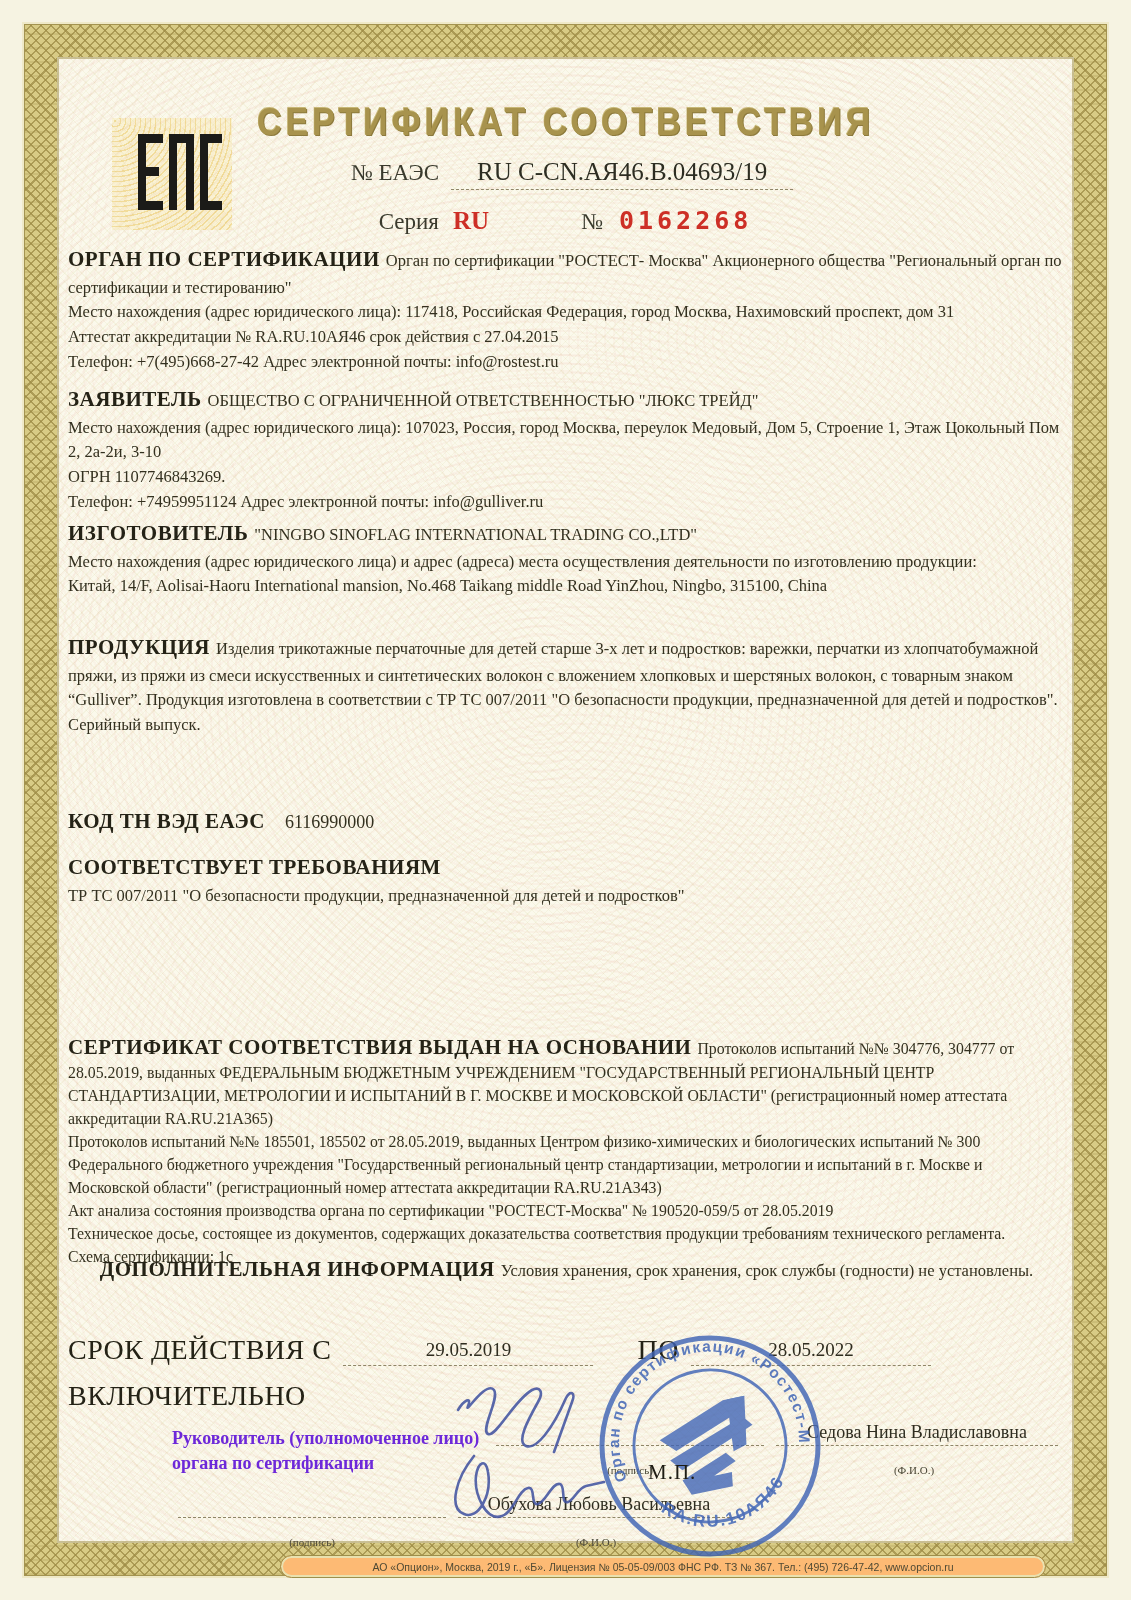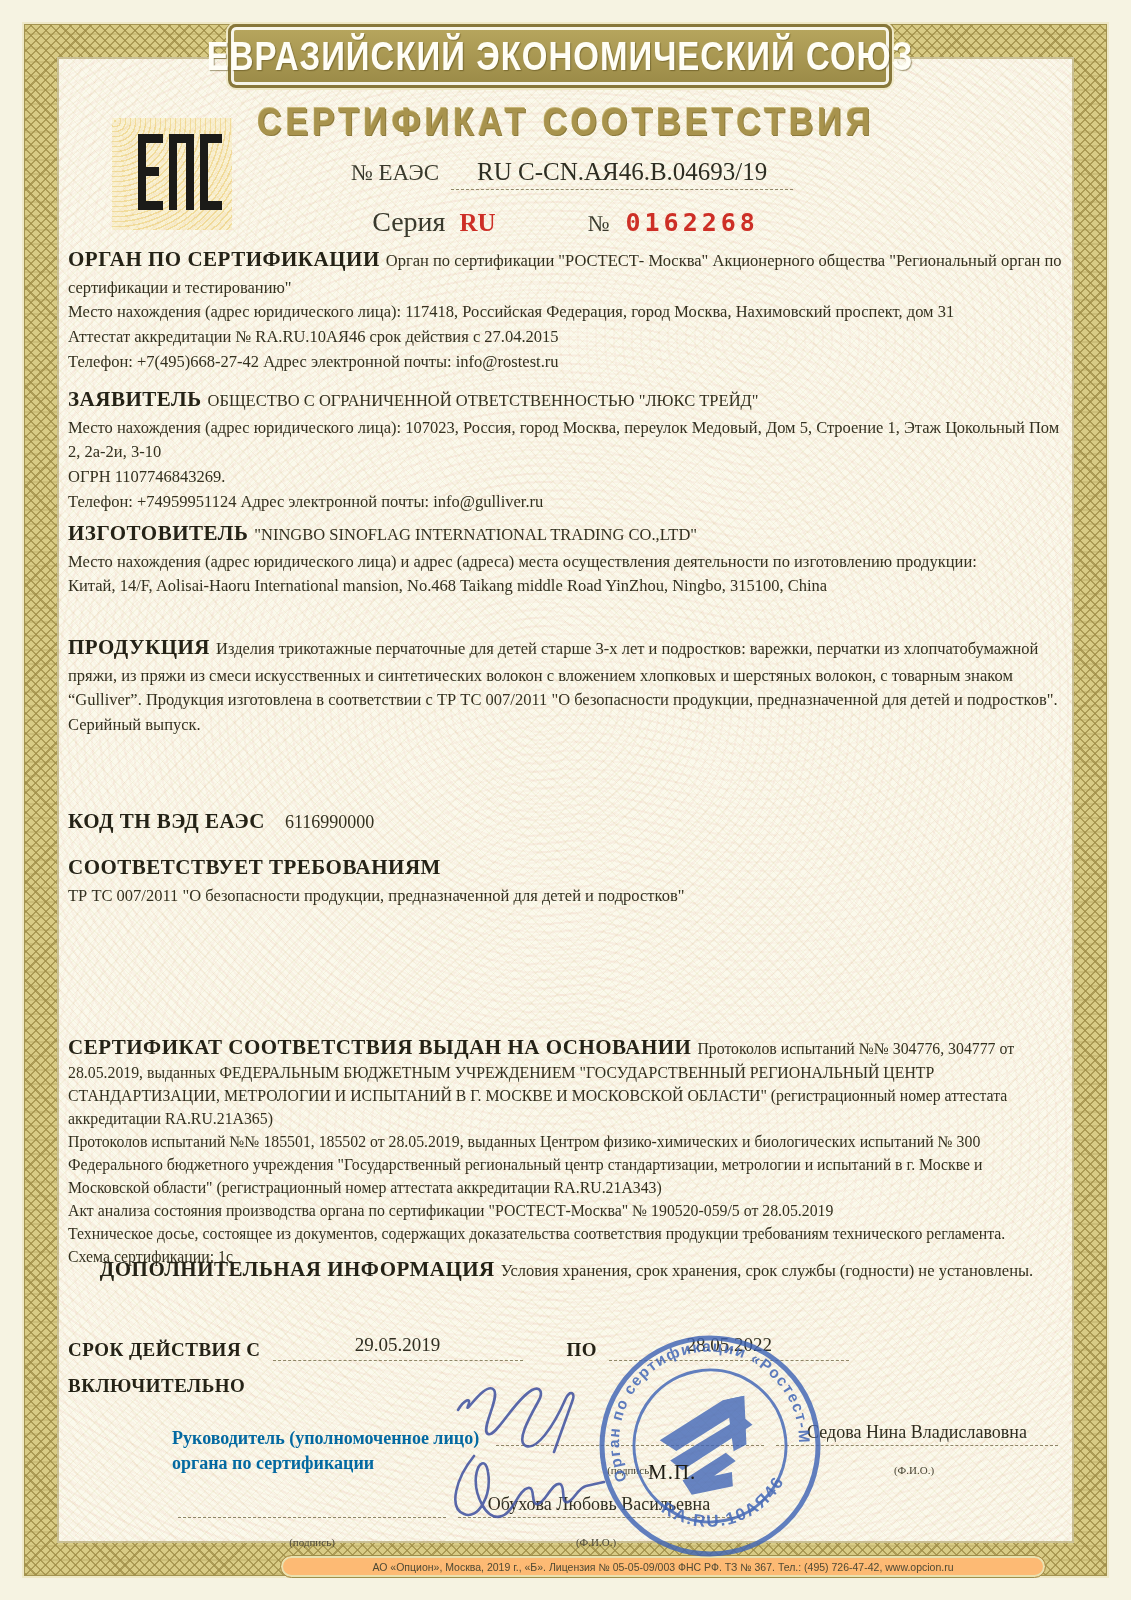--- a/index.html
+++ b/index.html
@@ -59,21 +59,21 @@
     color:#3a3a2d; white-space:nowrap;
   }
   .number-label { font-size:23px; }
   .number-value {
     font-size:25px; color:#2d2d22; padding:0 26px 3px 26px;
     border-bottom:1.5px dashed #8f8668; display:inline-block; margin-left:8px;
   }
   .series-row {
     position:absolute; left:0; right:0; top:206px; text-align:center; white-space:nowrap;
   }
-  .series-label { font-size:28px; color:#3a3a2d; }
+  .series-label { font-size:23px; color:#3a3a2d; }
   .series-value { font-size:25px; color:#cd2f26; font-weight:bold; margin-left:10px; }
   .no-sign { font-size:23px; color:#3a3a2d; margin-left:88px; }
   .serial-number {
     font-family:"DejaVu Sans Mono", monospace; font-weight:bold;
     font-size:25px; color:#cd2f26; letter-spacing:4px; margin-left:12px;
   }
 
   
   .eac-wm {
     position:absolute; left:112px; top:118px; width:120px; height:112px;
@@ -96,33 +96,33 @@
   #sec-product { top:632px; }
   #sec-tnved   { top:806px; }
   #sec-compliance { top:852px; }
   #sec-basis   { top:1032px; }
   #sec-additional { top:1254px;text-align:center; }
   .tnved-value { font-size:18px; margin-left:14px; }
 
   
   #sec-validity { top:1334px; }
   .validity-line { white-space:nowrap; }
-  .v-label { font-weight:bold; font-size:19px; color:#242216; letter-spacing:0.5px; }
+  .v-label { font-weight:normal; font-size:28px; color:#242216; letter-spacing:0.5px; }
   .date-slot {
     display:inline-block; text-align:center; font-size:19px; color:#2f2d20;
     border-bottom:1.5px dashed #8f8668; padding-bottom:4px; vertical-align:bottom;
   }
   .slot1 { width:250px; margin-left:8px; margin-right:40px; }
   .slot2 { width:240px; margin-left:8px; }
   .inclusive { margin-top:14px; }
 
   
   #sig-block { position:absolute; left:172px; width:890px; top:1420px; }
   .sig-row { display:flex; align-items:flex-end; margin-bottom:16px; }
-  .sig-label { width:318px; font-weight:bold; font-size:18px; color:#0369a1; line-height:1.4; }
+  .sig-label { width:318px; font-weight:bold; font-size:18px; color:#6d28d9; line-height:1.4; }
   .sig-line, .fio-line { border-bottom:1.5px dashed #8f8668; text-align:center; }
   .sig-line { width:268px; margin:0 6px; height:26px; }
   .fio-line { width:282px; margin-left:6px; font-size:18px; color:#2f2d20; padding-bottom:2px; }
   .caption { text-align:center; font-size:11px; color:#4a4636; margin-top:18px; }
   .cap-wrap { display:flex; flex-direction:column; }
 
   
   .stamp-svg { position:absolute; left:596px; top:1332px; z-index:8; transform:rotate(-12deg); opacity:.92; }
   .mp-mark { position:absolute; left:648px; top:1460px; z-index:9; font-weight:normal; font-size:21px; color:#1e1c14; letter-spacing:1px; }
   .sign-svg { position:absolute; left:430px; top:1368px; z-index:7; }
@@ -140,23 +140,20 @@
 </style>
 </head>
 <body>
 
 <div class="page">
   <div class="band-outer"></div>
   <div class="band-inner"></div>
 
   <div class="layer">
 
-    <div class="union-banner">
-      <span>ЕВРАЗИЙСКИЙ ЭКОНОМИЧЕСКИЙ СОЮЗ</span>
-    </div>
 
     <div class="eac-wm"></div>
     <svg class="eac-logo" width="84" height="76" viewBox="0 0 84 76">
       <g fill="#1b1b18">
         <rect x="0" y="0" width="8" height="76"></rect>
           <rect x="0" y="0" width="25" height="9"></rect>
         <rect x="0" y="33" width="21" height="9"></rect>
           <rect x="0" y="67" width="25" height="9"></rect>
         <rect x="31" y="0" width="25" height="9"></rect>
           <rect x="31" y="0" width="8" height="76"></rect>

